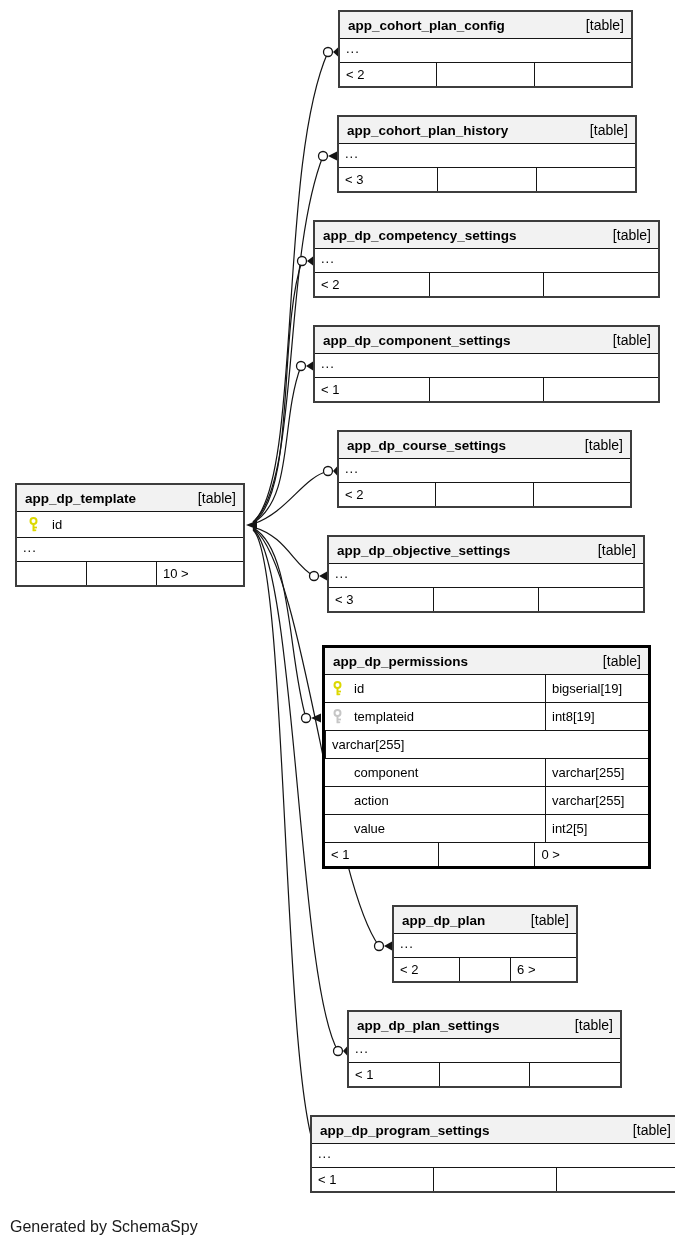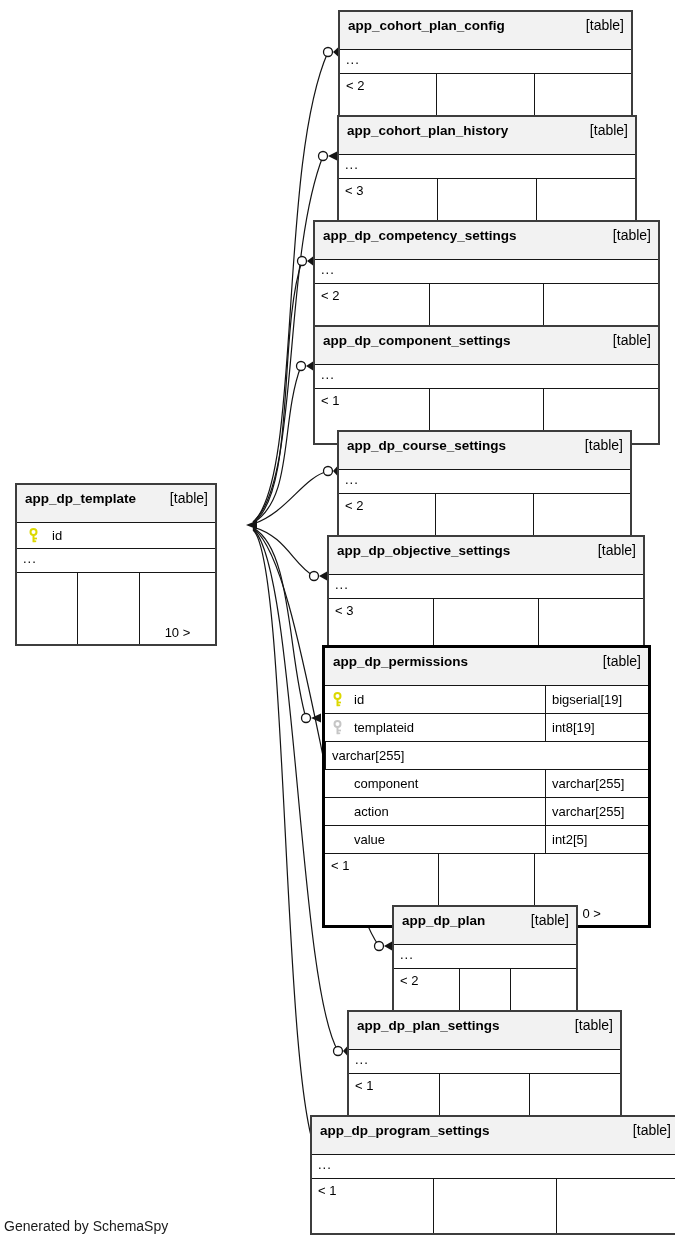--- a/index.html
+++ b/index.html
@@ -18,21 +18,21 @@
     background:#ffffff;
     border:2px solid #3d3d3d;
     font-size:13px;
     line-height:normal;
   }
   .tbl.hl{border:3px solid #000000;}
   .hdr{
     display:flex;justify-content:space-between;align-items:baseline;gap:8px;
     background:#f2f2f2;
     border-bottom:1px solid #161616;
-    padding:5px 7px 16px 8px;
+    padding:5px 7px 5px 8px;
   }
   .tname{font-weight:700;font-size:13.5px;white-space:nowrap;}
   .ttag{font-size:14px;white-space:nowrap;}
   .erow{
     padding:2px 6px 6px 6px;
     border-bottom:1px solid #161616;
     line-height:15px;height:15px;
     letter-spacing:1px;
   }
   .crow{
@@ -42,38 +42,38 @@
   }
   .frow3{display:flex;}
   .fc{
     flex:1;
     padding:3px 6px;
     border-right:1px solid #161616;
     line-height:17px;
     white-space:nowrap;
   }
   .fc.mid-sm{flex:0.72;}
-  .fc.last{border-right:none;text-align:center;margin-top:48px;}
+  .fc.last{border-right:none;text-align:left;}
   .prow{display:flex;border-bottom:1px solid #161616;}
   .pname{
     flex:1;display:flex;align-items:center;gap:10px;
     padding:5px 6px 5px 8px;line-height:17px;
   }
   .ptype{
     width:103px;box-sizing:border-box;
     border-left:1px solid #161616;
     padding:5px 12px 5px 6px;
     display:flex;align-items:center;line-height:17px;
   }
   .keyspot{width:11px;flex:0 0 11px;display:flex;align-items:center;}
   .pk{color:#dcd800;}
   .fk{color:#c6c6c6;}
   .note{
-    position:absolute;left:4px;top:1218px;z-index:2;
-    font-size:14px;color:#1a1a1a;
+    position:absolute;left:10px;top:1218px;z-index:2;
+    font-size:16px;color:#1a1a1a;
   }
 </style>
 </head>
 <body>
 
 <svg class="rel-layer" width="675" height="1248" viewBox="0 0 675 1248">
   <g fill="none" stroke="#141414" stroke-width="1.2">
     <path d="M253,522 C302,480 278,165 328,52"></path>
     <path d="M253,522 C300,484 282,262 323,156"></path>
     <path d="M253,523 C296,492 278,332 302,261"></path>
@@ -172,21 +172,21 @@
     <span class="ttag">[table]</span>
   </div>
   <div class="erow">...</div>
   <div class="frow3">
     <div class="fc">&lt; 2</div>
     <div class="fc"></div>
     <div class="fc last"></div>
   </div>
 </div>
 
-<div class="tbl" style="left:15px;top:483px;width:202px">
+<div class="tbl" style="left:15px;top:483px;width:230px">
   <div class="hdr">
     <span class="tname">app_dp_template</span>
     <span class="ttag">[table]</span>
   </div>
   <div class="crow">
     <span class="keyspot pk">
       <svg width="9" height="15" viewBox="0 0 9 15">
         <circle cx="4.5" cy="4" r="3" fill="none" stroke="currentColor" stroke-width="2"></circle>
         <line x1="4.5" y1="7" x2="4.5" y2="14.2" stroke="currentColor" stroke-width="2"></line>
         <line x1="4.5" y1="10.5" x2="8" y2="10.5" stroke="currentColor" stroke-width="1.7"></line>

